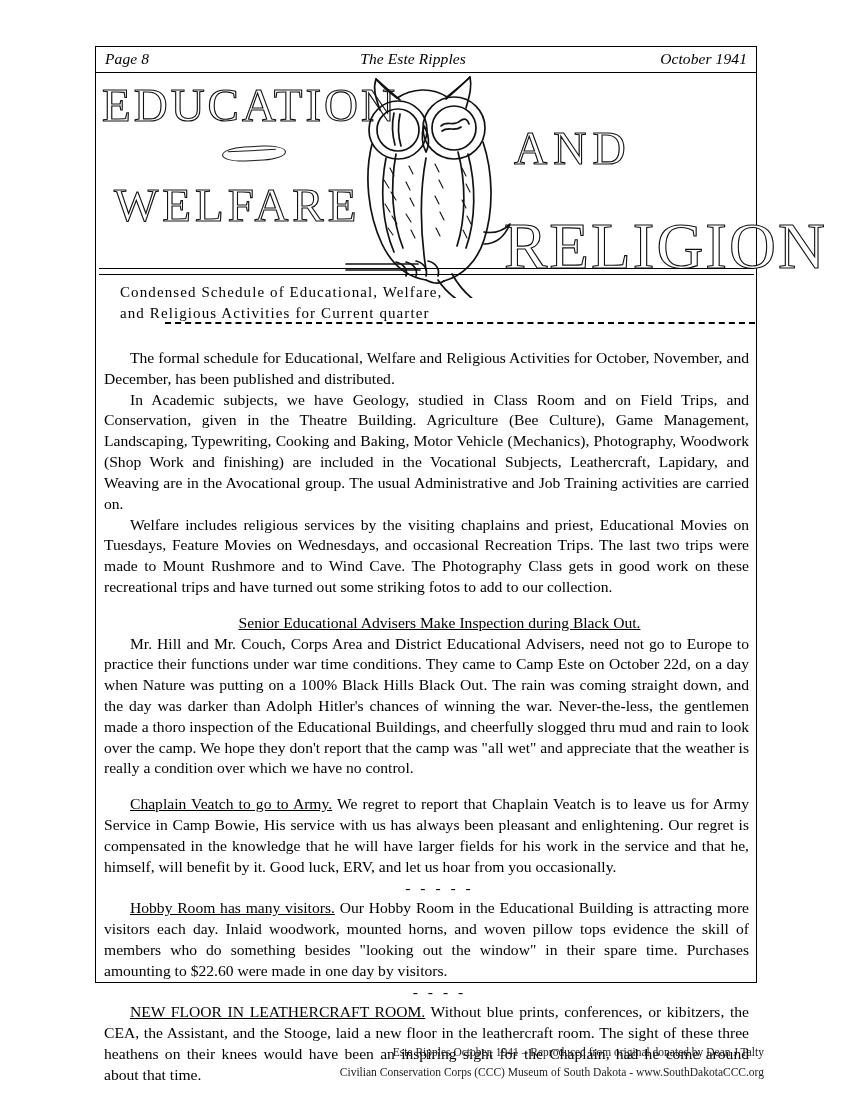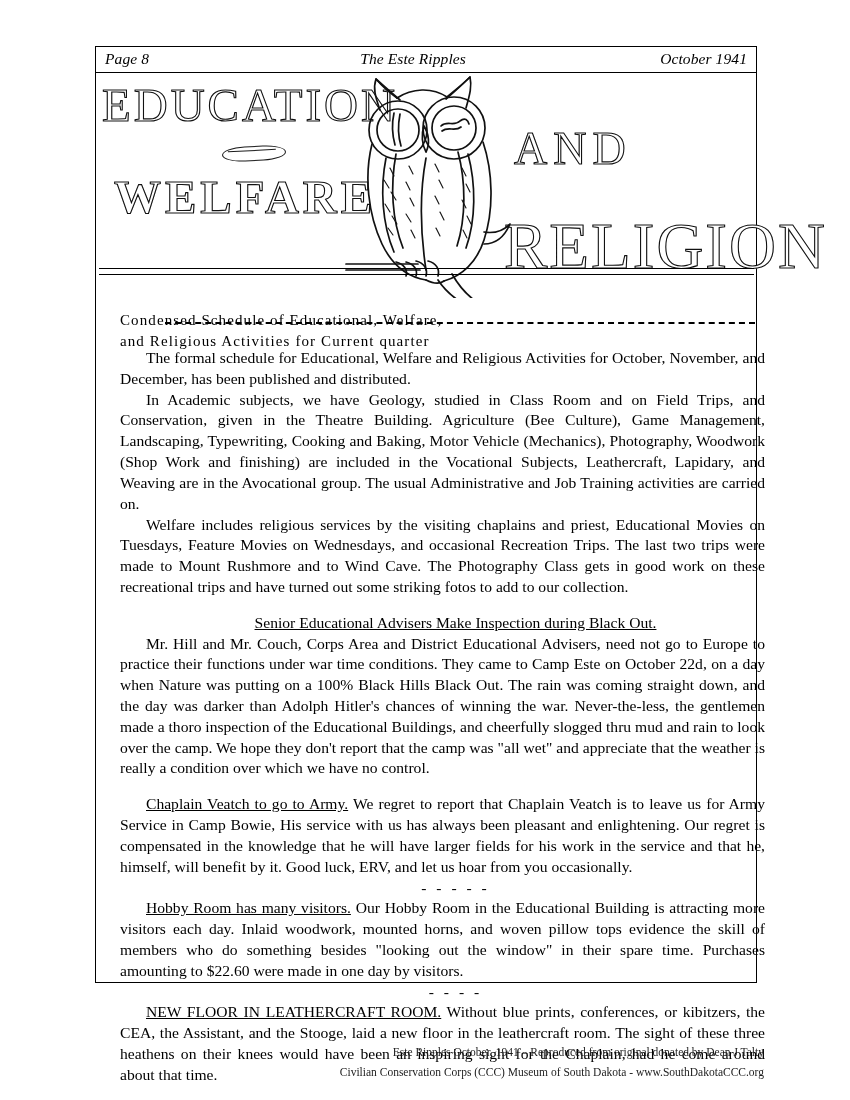--- a/index.html
+++ b/index.html
@@ -70,21 +70,21 @@
     color: #ffffff;
     -webkit-text-stroke: 1.1px #111;
     letter-spacing: 4px;
     white-space: nowrap;
     line-height: 1;
     text-shadow:
       0.4px 0 0 rgba(20,20,20,.35),
      -0.4px 0 0 rgba(20,20,20,.35);
   }
   .hw-education { left: 6px;   top: 8px;   font-size: 47px; letter-spacing: 3px; }
-  .hw-welfare   { left: 18px;  top: 100px; font-size: 47px; letter-spacing: 4px; font-weight: bold; }
+  .hw-welfare   { left: 18px;  top: 108px; font-size: 47px; letter-spacing: 4px; }
   .hw-and       { left: 418px; top: 52px;  font-size: 46px; letter-spacing: 6px; }
   .hw-religion  { left: 408px; top: 140px; font-size: 65px; letter-spacing: 2px; }
 
   .hand-dash {
     position: absolute;
     left: 126px;
     top: 72px;
     width: 62px;
     height: 13px;
     border: 1.2px solid #1a1a1a;
@@ -129,21 +129,20 @@
 
   
   .subtitle {
     position: absolute;
     left: 120px;
     top: 282px;
     width: 520px;
     font-size: 15px;
     letter-spacing: 1.1px;
     line-height: 1.42;
-    margin-top: 28px;
   }
 
   .dash-rule {
     position: absolute;
     left: 165px;
     top: 322px;
     width: 590px;
     height: 3px;
     border-top: 2.4px dashed #000;
   }
@@ -152,21 +151,20 @@
   .body-col {
     position: absolute;
     left: 104px;
     top: 348px;
     width: 645px;
     font-size: 15.6px;
     line-height: 1.335;
     text-align: justify;
     text-justify: inter-word;
     hyphens: none;
-    margin-left: 16px;
   }
   .body-col p {
     margin: 0;
     text-indent: 26px;
   }
   .body-col p.gap-before { margin-top: 15px; }
 
   .sec-head-center {
     text-align: center;
     text-indent: 0;

